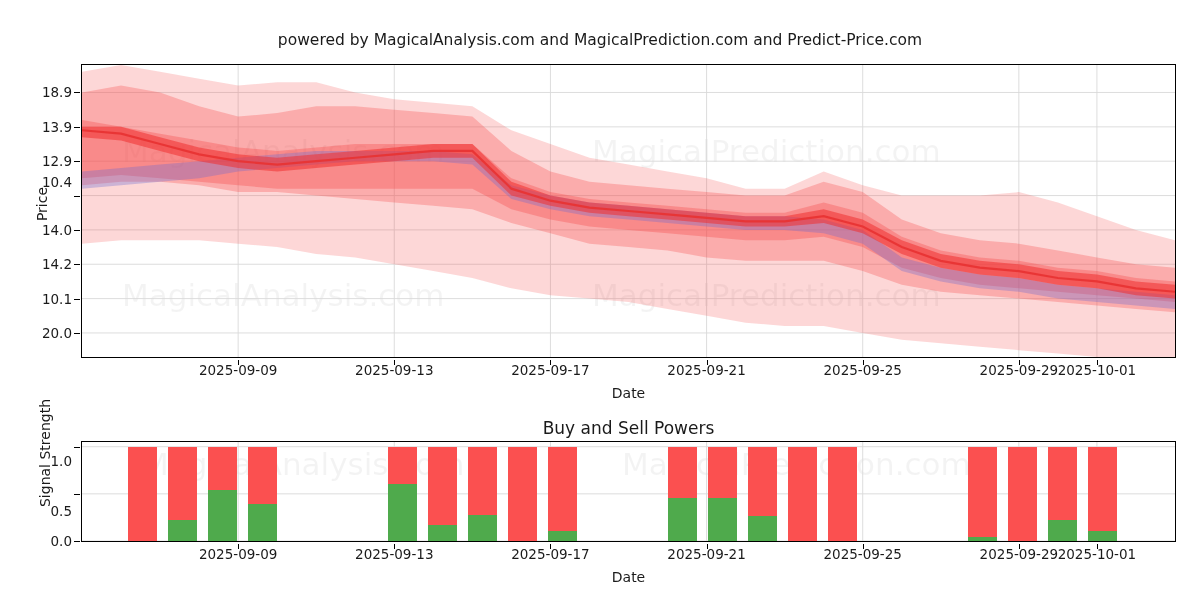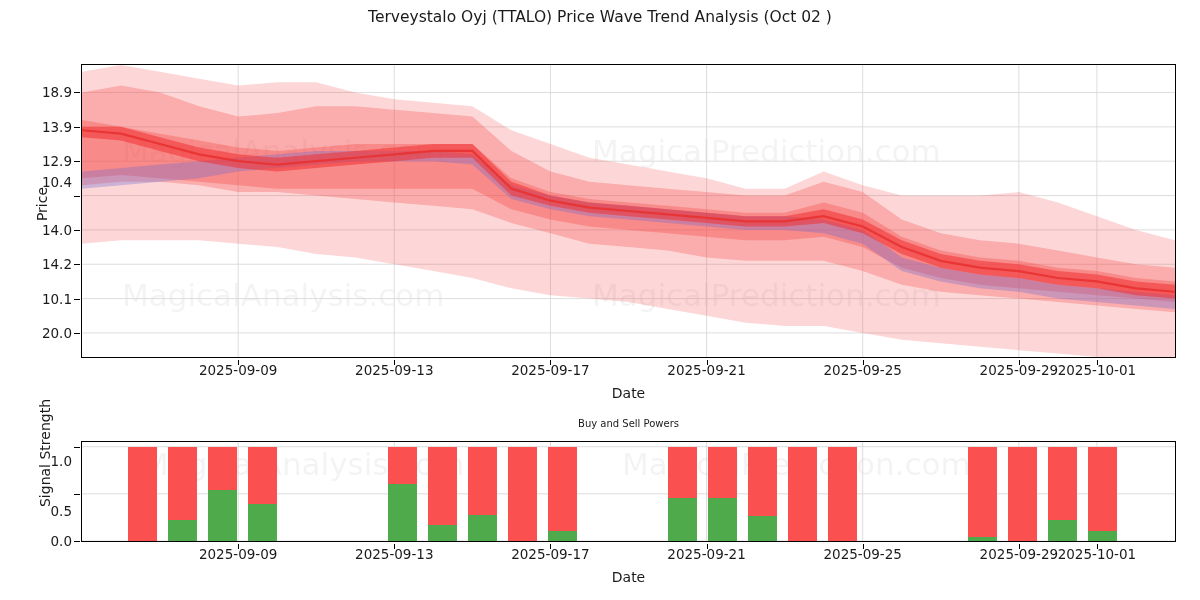--- a/index.html
+++ b/index.html
@@ -20,41 +20,41 @@
   #price-ylabels{position:absolute;left:0px;top:64px;width:72px;height:294px;}
   .ytick{position:absolute;left:74px;width:6px;height:1px;background:#000;}
   #price-axis-title{position:absolute;left:-8px;top:196px;width:100px;text-align:center;font-size:14px;transform:rotate(-90deg);transform-origin:50% 50%;color:#1a1a1a;}
 
   #price-xlabels{position:absolute;left:81px;top:360px;width:1095px;height:22px;}
   .xlab{position:absolute;top:2px;transform:translateX(-50%);font-size:13.5px;white-space:nowrap;color:#1a1a1a;}
   .xtick{position:absolute;top:0px;width:1px;height:5px;background:#000;}
   #price-xtitle{position:absolute;left:81px;top:385px;width:1095px;text-align:center;font-size:14px;color:#1a1a1a;}
 
   
-  #signal-title{position:absolute;left:81px;top:418px;width:1095px;text-align:center;font-size:10px;color:#1a1a1a;}
+  #signal-title{position:absolute;left:81px;top:418px;width:1095px;text-align:center;font-size:17px;color:#1a1a1a;}
   #signal-panel{position:absolute;left:81px;top:441px;width:1095px;height:101px;border:1.1px solid #000;box-sizing:border-box;overflow:hidden;background:#fff;}
   #signal-bars{position:absolute;left:0;top:0;width:100%;height:100%;}
   .bar{position:absolute;bottom:0;}
   .bar .sell{position:absolute;left:0;right:0;top:0;background:#fb5050;}
   .bar .buy{position:absolute;left:0;right:0;bottom:0;background:#4faa4c;}
   #signal-ylabels{position:absolute;left:0px;top:441px;width:72px;height:101px;}
   .sytick{position:absolute;left:74px;width:6px;height:1px;background:#000;}
   #signal-axis-title{position:absolute;left:-45px;top:445px;width:180px;text-align:center;font-size:14px;transform:rotate(-90deg);transform-origin:50% 50%;color:#1a1a1a;}
   #signal-xlabels{position:absolute;left:81px;top:544px;width:1095px;height:22px;}
   #signal-xtitle{position:absolute;left:81px;top:569px;width:1095px;text-align:center;font-size:14px;color:#1a1a1a;}
 
   
   .wm{position:absolute;font-size:31px;color:#000;opacity:0.045;white-space:nowrap;pointer-events:none;font-family:"DejaVu Sans","Liberation Sans",sans-serif;}
 </style>
 </head>
 <body>
 
 <div id="root">
 
-  <div class="ttl" id="title-main">Terveystalo Oyj (TTALO) Price Wave Trend Analysis (Oct 02 )</div>
+  <div class="ttl" id="title-sub">powered by MagicalAnalysis.com and MagicalPrediction.com and Predict-Price.com</div>
 
   <div id="price-axis-title">Price</div>
   <div id="price-ylabels">
       <div class="ylab" style="top: 268.953px;">20.0</div>
       <div class="ytick" style="top: 268.953px;"></div>
       <div class="ylab" style="top: 234.6px;">10.1</div>
       <div class="ytick" style="top: 234.6px;"></div>
       <div class="ylab" style="top: 200.247px;">14.2</div>
       <div class="ytick" style="top: 200.247px;"></div>
       <div class="ylab" style="top: 165.894px;">14.0</div>

